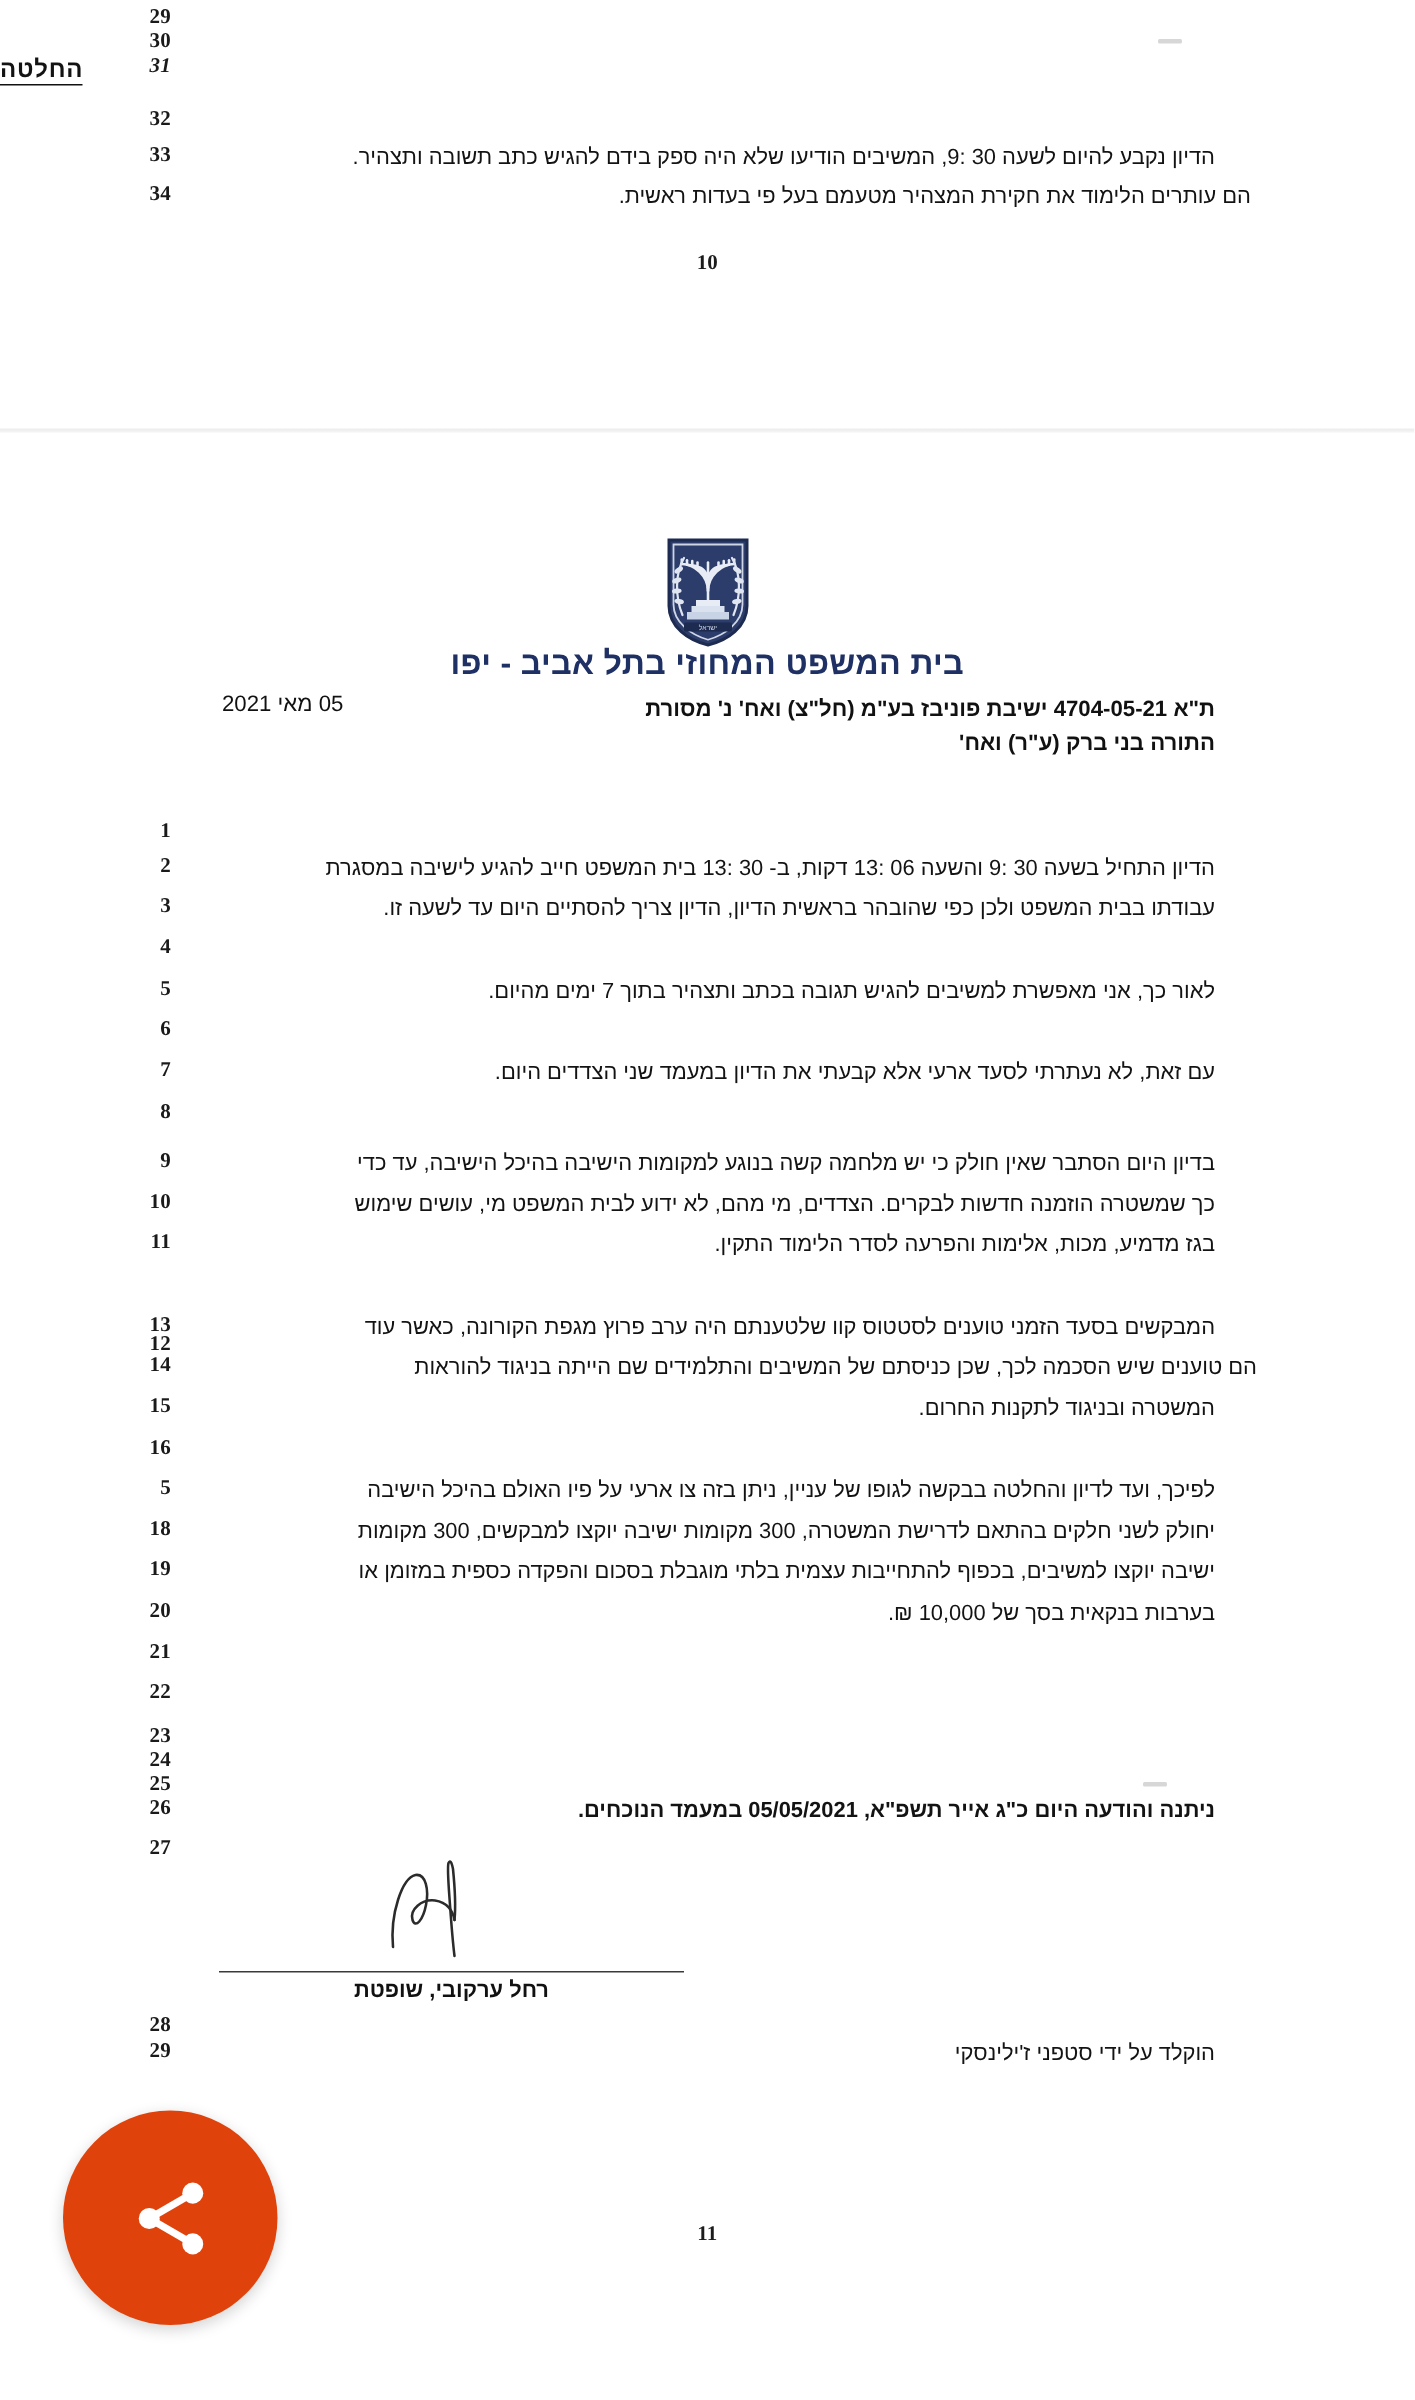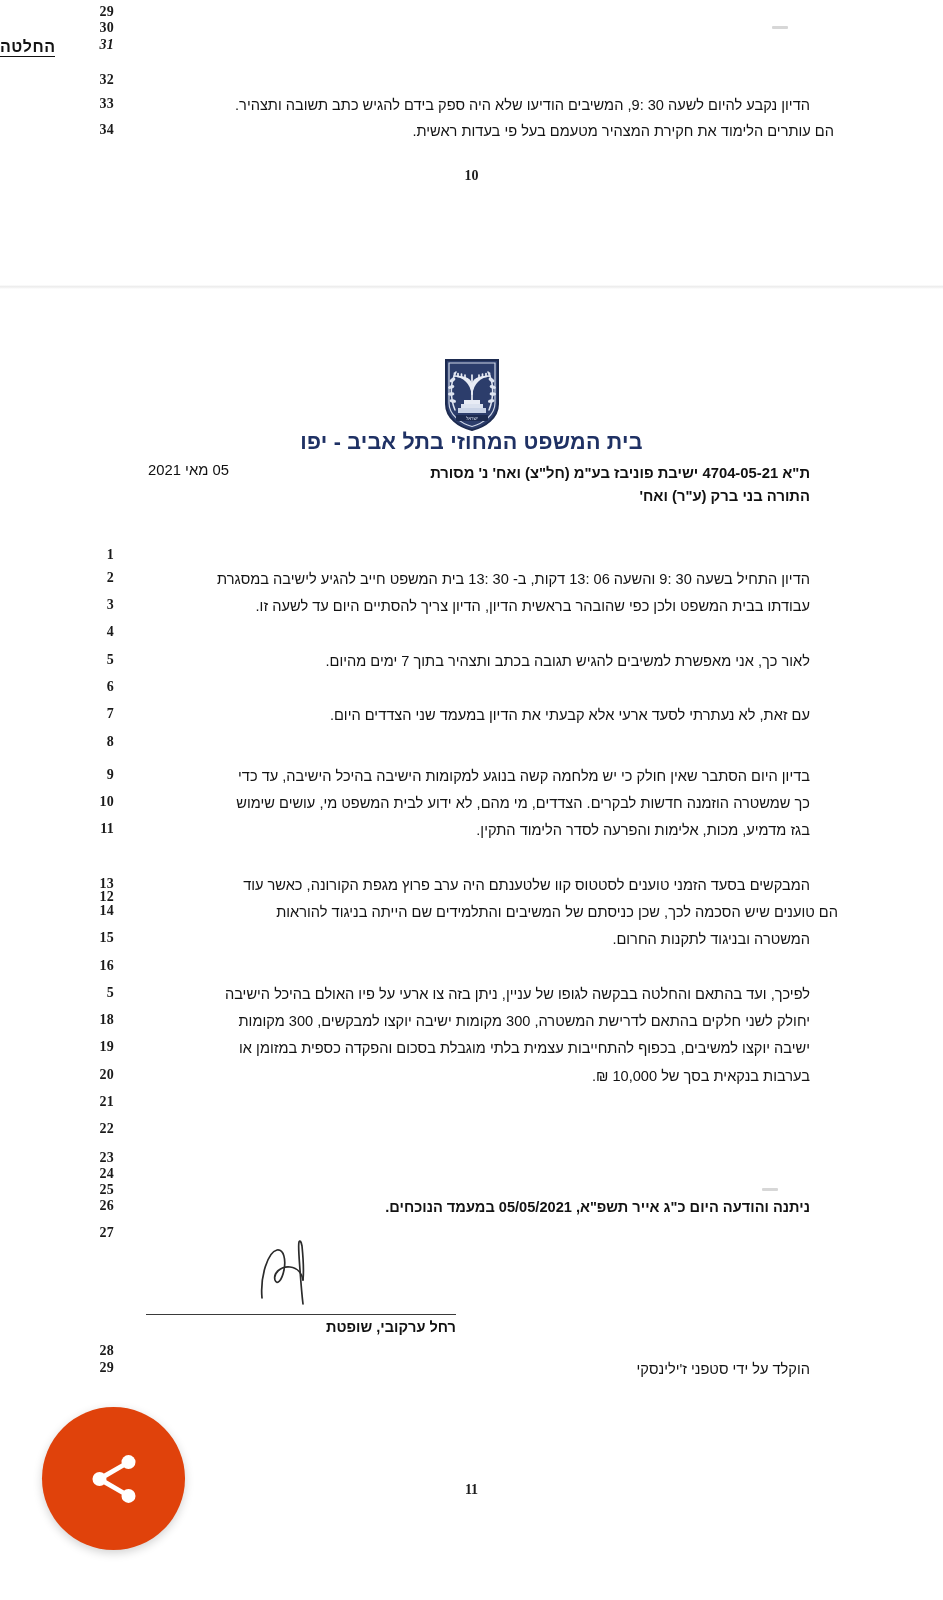--- a/index.html
+++ b/index.html
@@ -169,20 +169,21 @@
     top: 1314px;
     width: 310px;
     height: 0;
     border-top: 1.4px solid #3a3a3a;
   }
   .sig-name {
     position: absolute;
     left: 146px;
     top: 1319px;
     width: 310px;
+    text-align: center;
     direction: rtl;
     font-size: 14.6px;
     font-weight: 700;
     color: #111;
   }
 
   
   .fab {
     position: absolute;
     left: 42px;
@@ -352,21 +353,21 @@
     </div>
     <div class="ln-row" style="position: absolute; top: 930px; height: 18px;">
       <div class="ln-num">15</div>
       <div class="ln-text">המשטרה ובניגוד לתקנות החרום.</div>
     </div>
     <div class="ln-row" style="position: absolute; top: 958px; height: 18px;">
       <div class="ln-num">16</div>
     </div>
     <div class="ln-row" style="position: absolute; top: 985px; height: 18px;">
       <div class="ln-num">5</div>
-      <div class="ln-text">לפיכך, ועד בהתאם והחלטה בבקשה לגופו של עניין, ניתן בזה צו ארעי על פיו האולם בהיכל הישיבה</div>
+      <div class="ln-text">לפיכך, ועד לדיון והחלטה בבקשה לגופו של עניין, ניתן בזה צו ארעי על פיו האולם בהיכל הישיבה</div>
     </div>
     <div class="ln-row" style="position: absolute; top: 1012px; height: 18px;">
       <div class="ln-num">18</div>
       <div class="ln-text">יחולק לשני חלקים בהתאם לדרישת המשטרה, 300 מקומות ישיבה יוקצו למבקשים, 300 מקומות</div>
     </div>
     <div class="ln-row" style="position: absolute; top: 1039px; height: 18px;">
       <div class="ln-num">19</div>
       <div class="ln-text">ישיבה יוקצו למשיבים, בכפוף להתחייבות עצמית בלתי מוגבלת בסכום והפקדה כספית במזומן או</div>
     </div>
     <div class="ln-row" style="position: absolute; top: 1067px; height: 18px;">

